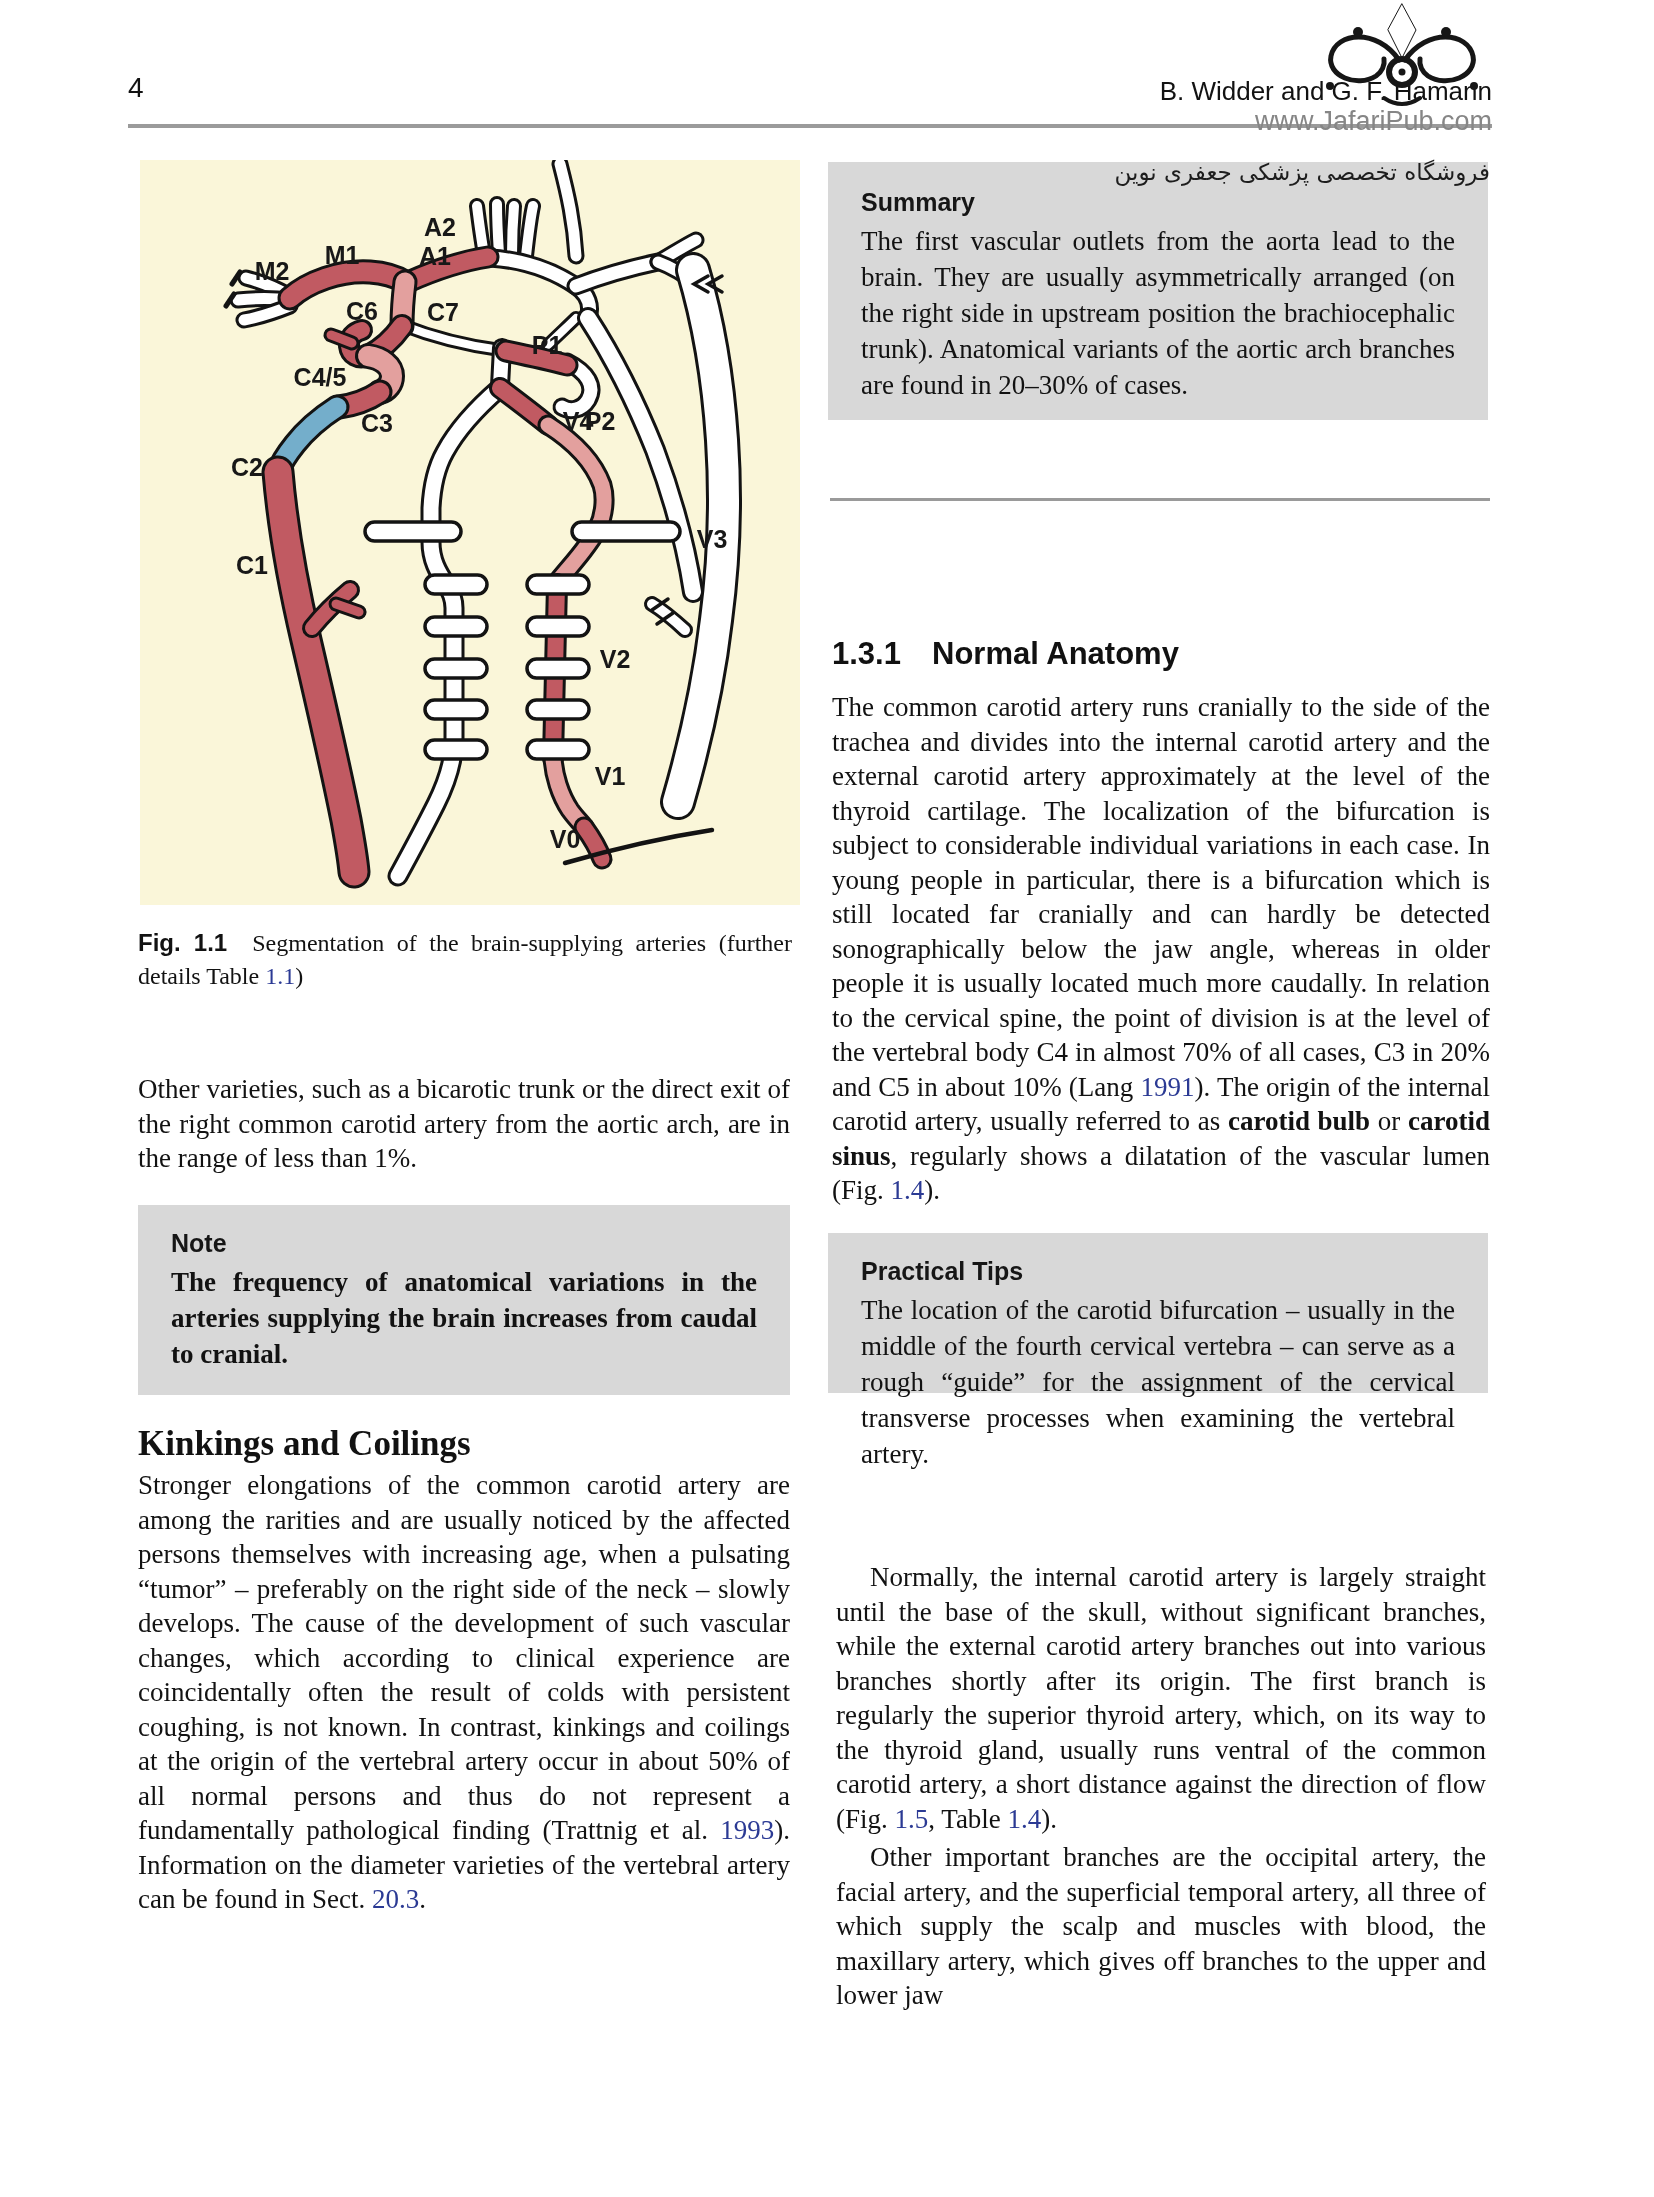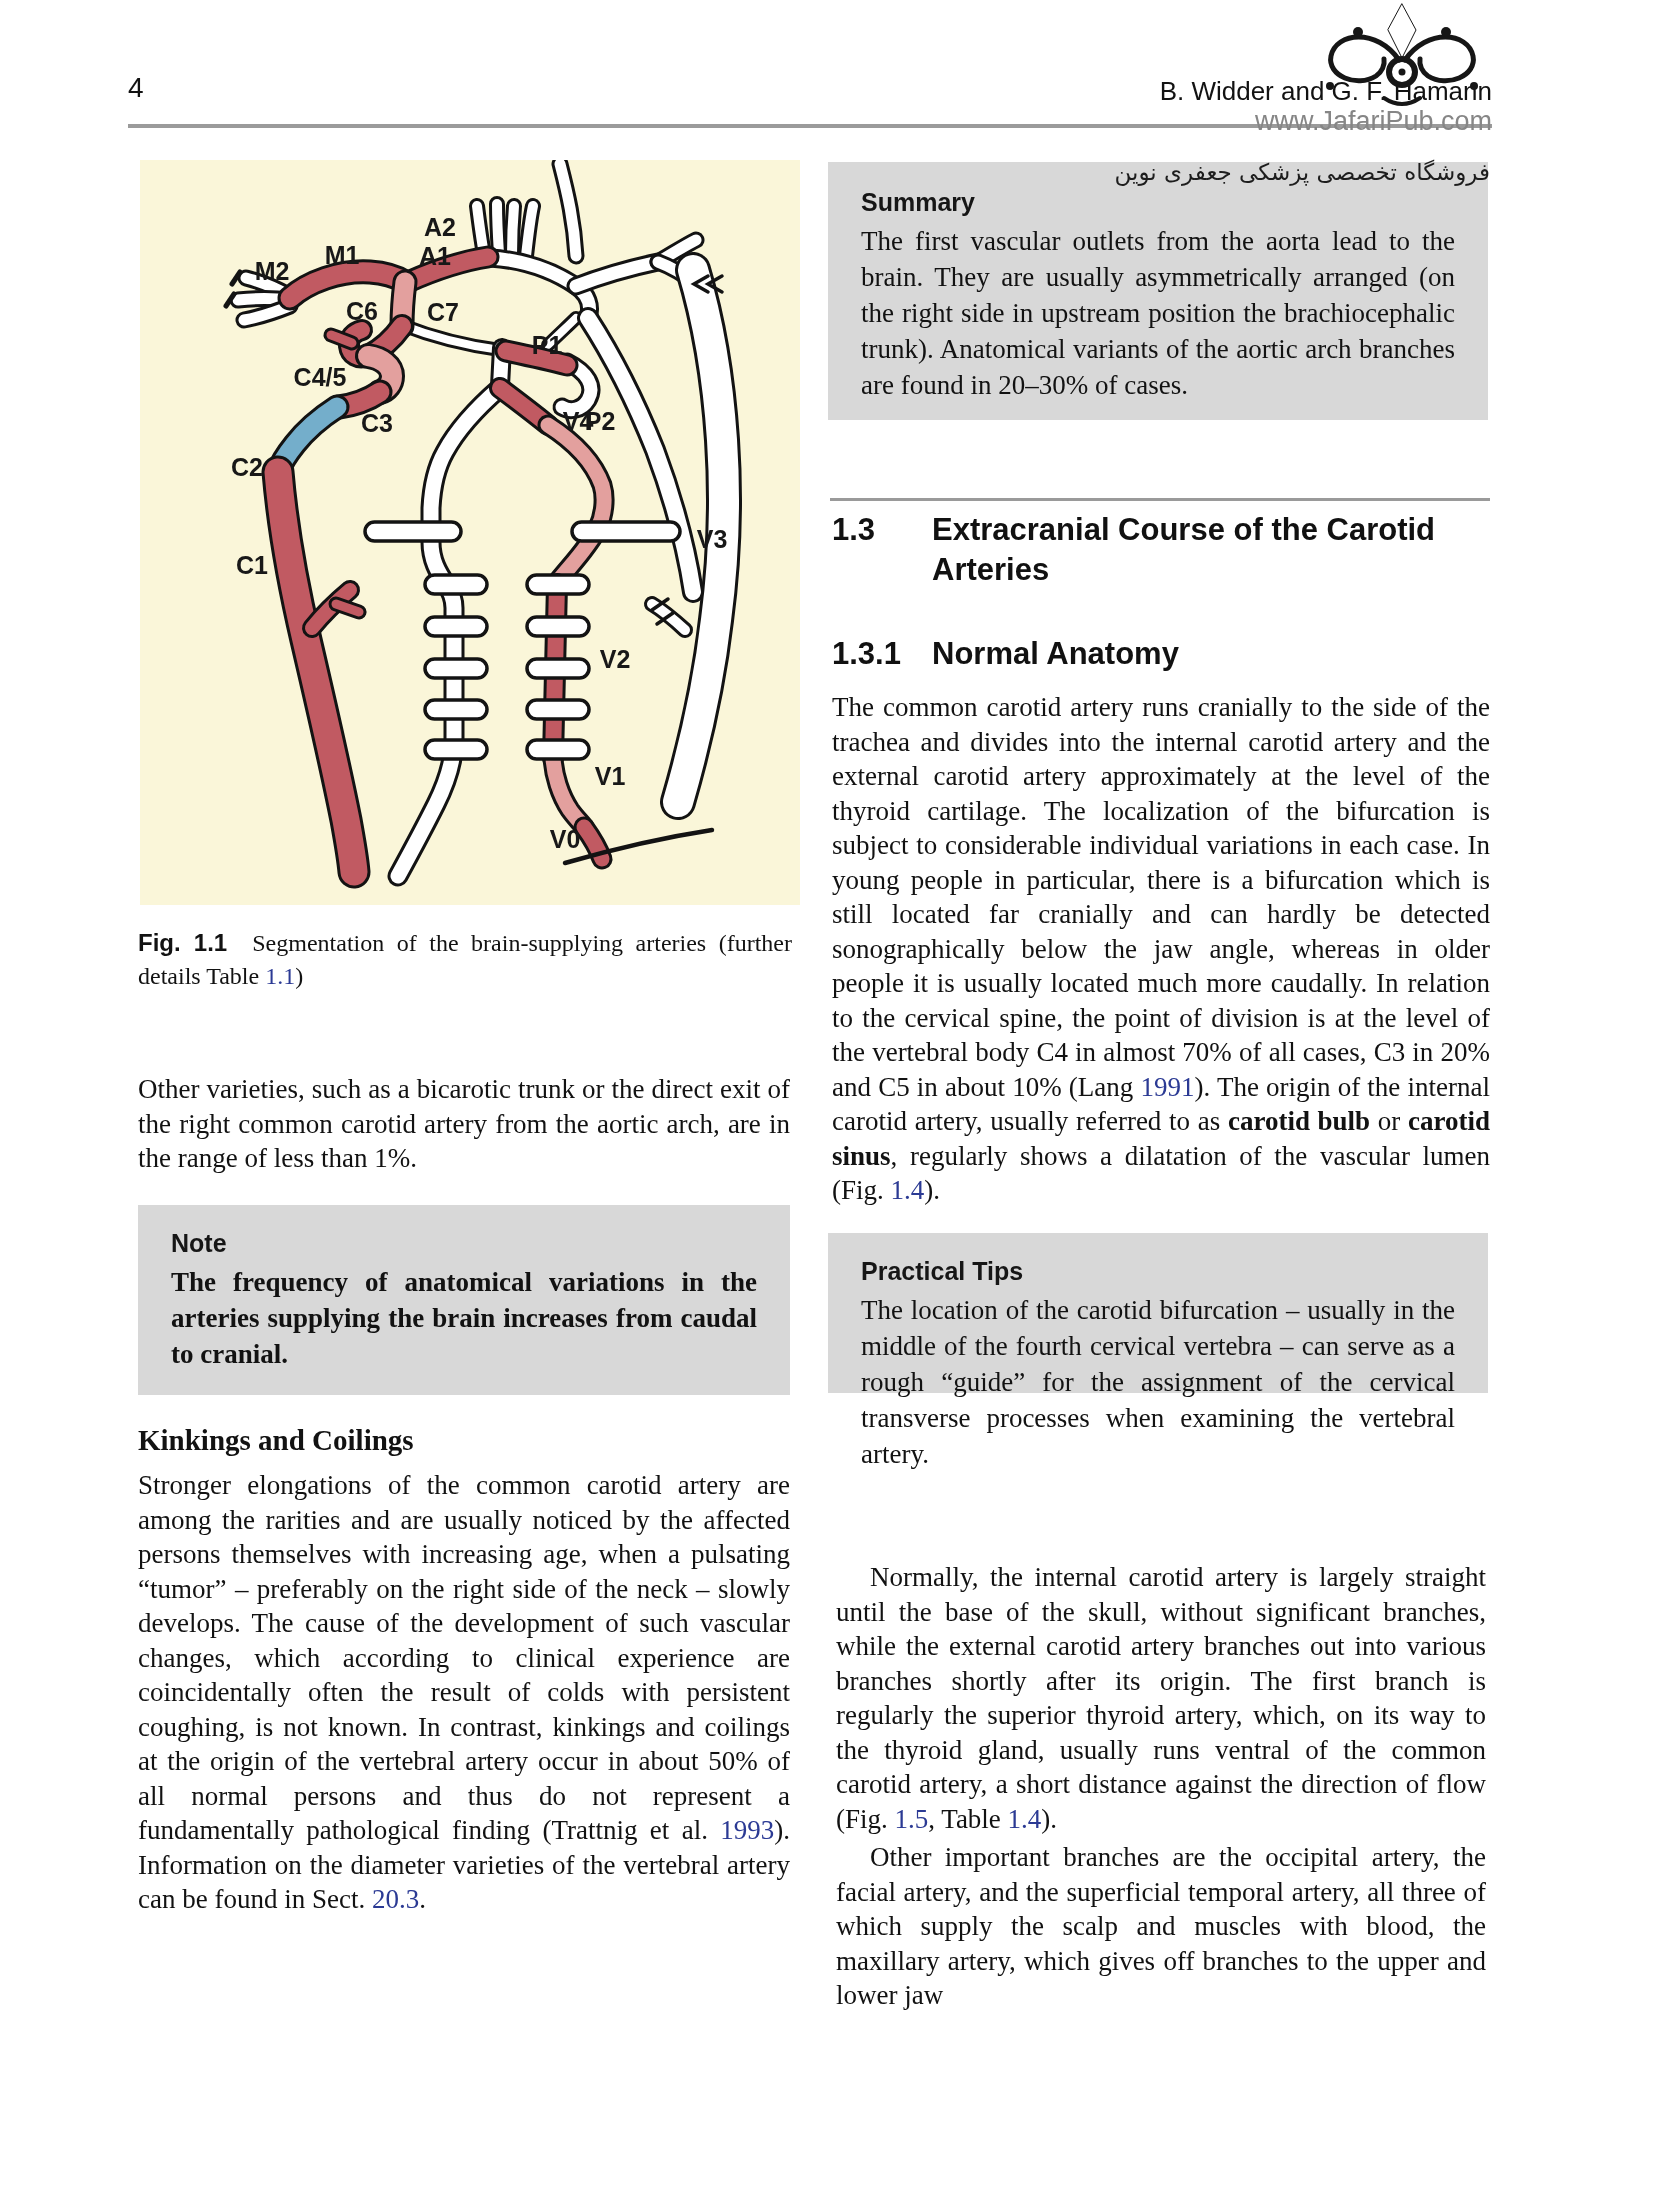--- a/index.html
+++ b/index.html
@@ -25,21 +25,21 @@
   #tips-box{left:828px;top:1233px;width:660px;height:160px;}
   #tips-box .inner{padding:24px 33px 0 33px;}
   #note-box{left:138px;top:1205px;width:652px;height:190px;}
   #note-box .inner{padding:24px 33px 0 33px;}
   #note-box .boxbody{font-weight:700;}
   .boxtitle{margin-bottom:6px;}
 
   
   .serifp{font-size:27px;line-height:34.5px;text-align:justify;}
   #lp1{left:138px;top:1072px;width:652px;}
-  #kink-h{left:138px;top:1424px;font-size:29px;font-weight:700;}
+  #kink-h{left:138px;top:1424px;font-size:35px;font-weight:700;}
   #lp2{left:138px;top:1468px;width:652px;}
   #rp1{left:832px;top:690px;width:658px;}
   #rp23{left:832px;top:1556px;width:658px;}
   #rp23 p{margin:4px;text-indent:34px;}
 
   .colrule{left:830px;top:498px;width:660px;height:3px;background:#9a9a9a;}
   .heading{font-family:"Liberation Sans",sans-serif;font-weight:700;color:#111;}
   #h13{left:832px;top:510px;width:660px;display:flex;font-size:31px;line-height:40px;}
   #h13 .num{width:100px;flex:none;}
   #h131{left:832px;top:634px;width:660px;display:flex;font-size:31px;line-height:40px;}
@@ -215,24 +215,20 @@
   <div class="abs" id="caption"><span class="rt-captag">Fig. 1.1</span><span>&nbsp; Segmentation of the brain-supplying arteries (further details Table </span><span class="rt-link">1.1</span><span>)</span></div>
 
   <div class="abs graybox" id="summary-box">
     <div class="inner">
       <div class="boxtitle">Summary</div>
       <div class="boxbody">The first vascular outlets from the aorta lead to the brain. They are usually asymmetrically arranged (on the right side in upstream position the brachiocephalic trunk). Anatomical variants of the aortic arch branches are found in 20–30% of cases.</div>
     </div>
   </div>
 
   <div class="abs colrule"></div>
-  <div class="abs heading" id="h13">
-    <span class="num">1.3</span>
-    <span class="ttl">Extracranial Course of the Carotid Arteries</span>
-  </div>
   <div class="abs heading" id="h131">
     <span class="num">1.3.1</span>
     <span class="ttl">Normal Anatomy</span>
   </div>
 
   <div class="abs serifp" id="rp1"><span>The common carotid artery runs cranially to the side of the trachea and divides into the internal carotid artery and the external carotid artery approximately at the level of the thyroid cartilage. The localization of the bifurcation is subject to considerable individual variations in each case. In young people in particular, there is a bifurcation which is still located far cranially and can hardly be detected sonographically below the jaw angle, whereas in older people it is usually located much more caudally. In relation to the cervical spine, the point of division is at the level of the vertebral body C4 in almost 70% of all cases, C3 in 20% and C5 in about 10% (Lang </span><span class="rt-link">1991</span><span>). The origin of the internal carotid artery, usually referred to as </span><span class="rt-b">carotid bulb</span><span> or </span><span class="rt-b">carotid sinus</span><span>, regularly shows a dilatation of the vascular lumen (Fig. </span><span class="rt-link">1.4</span><span>).</span></div>
 
   <div class="abs graybox" id="tips-box">
     <div class="inner">
       <div class="boxtitle">Practical Tips</div>

